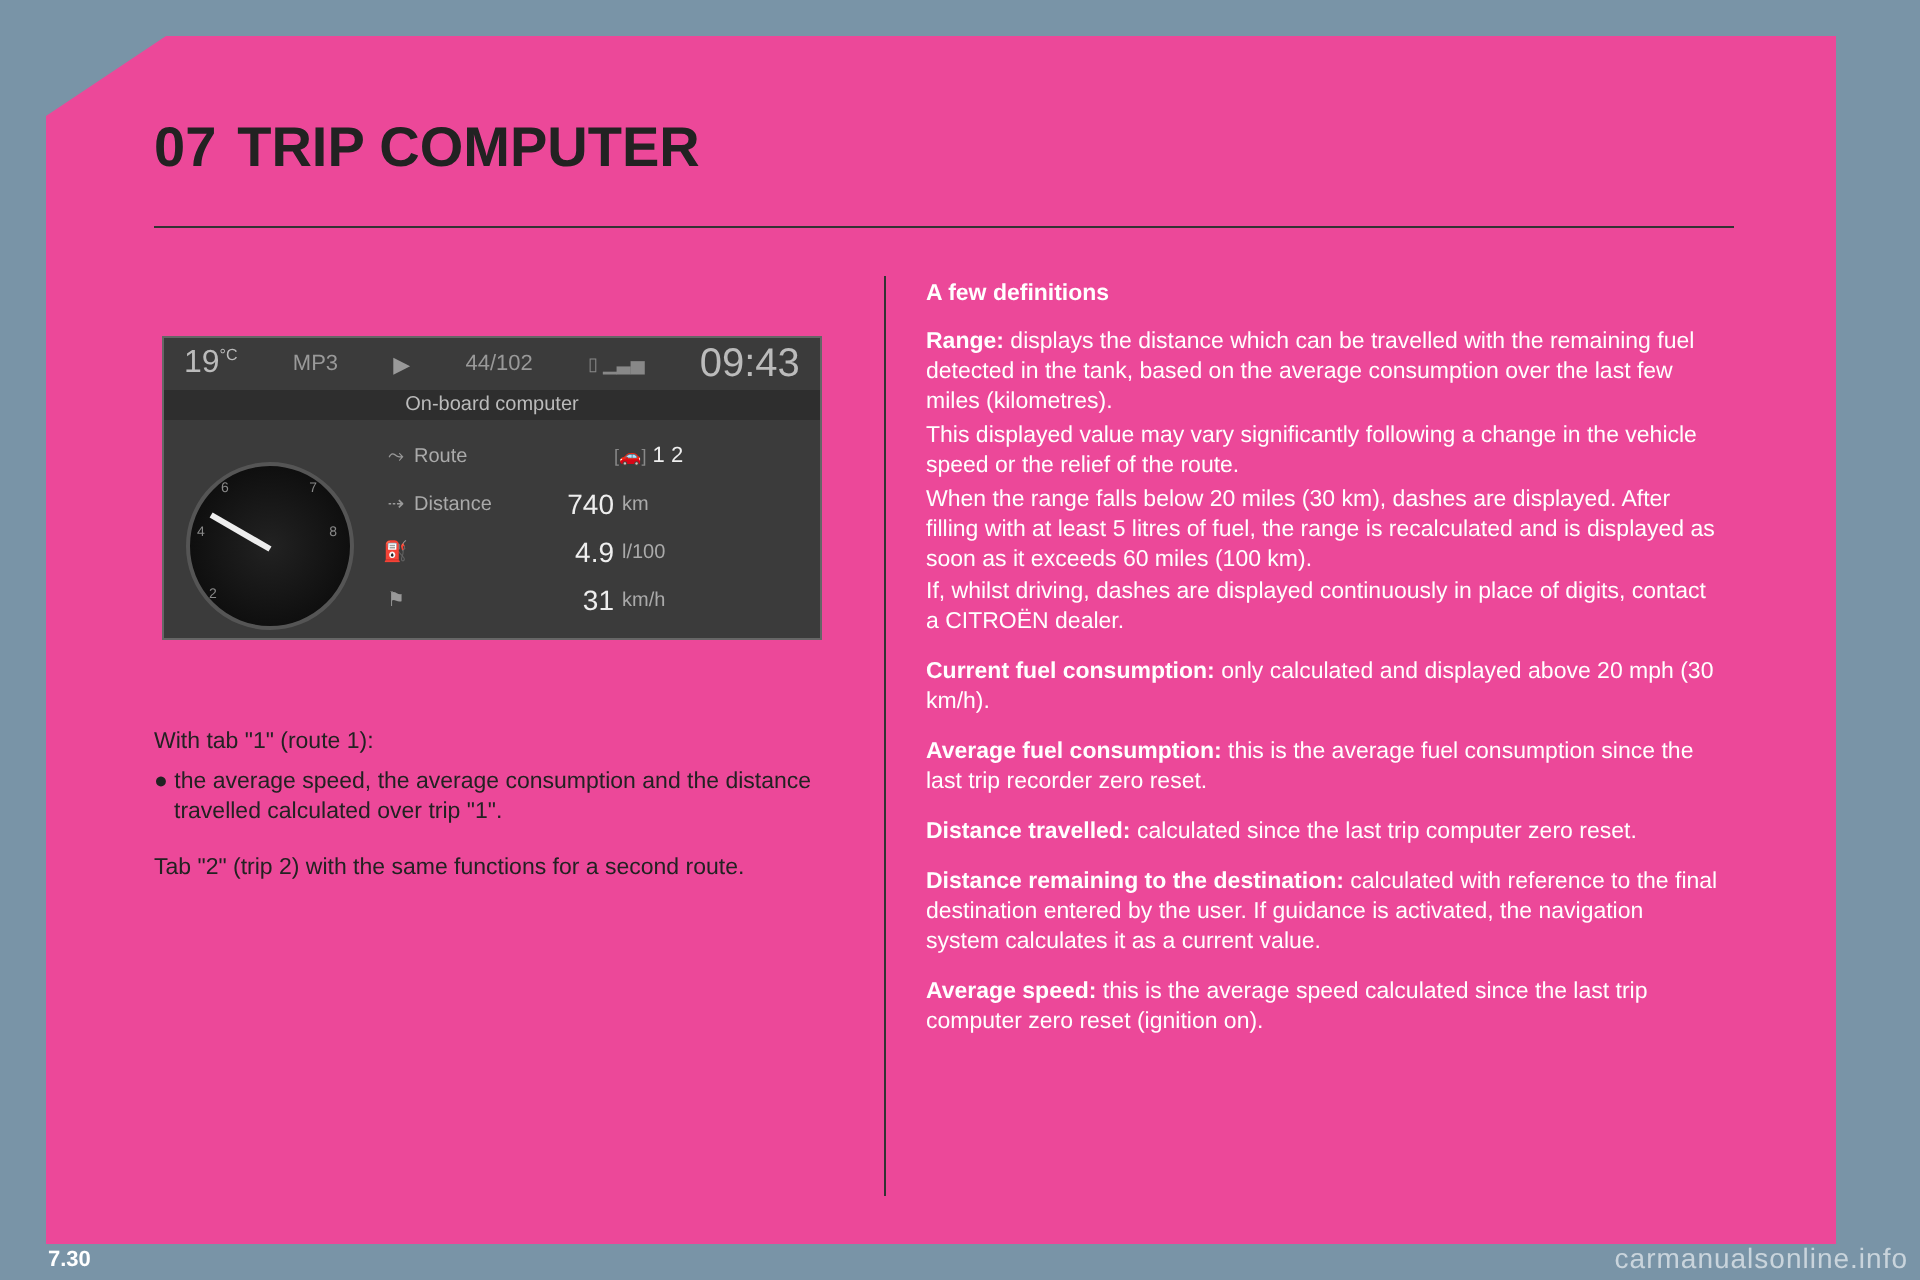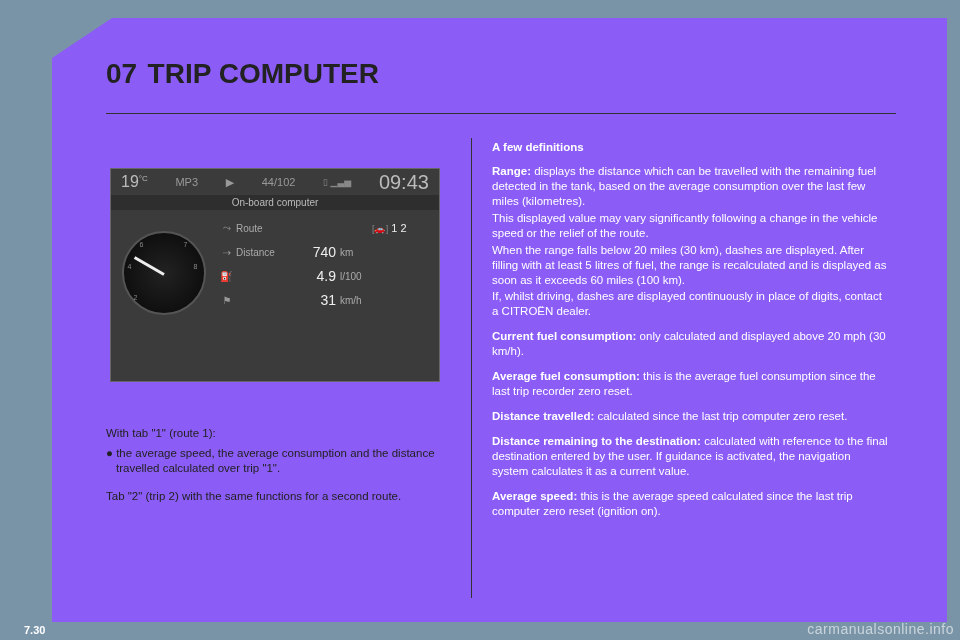--- a/index.html
+++ b/index.html
@@ -1,44 +1,44 @@
 <!DOCTYPE html>
 <html><head>
 <meta charset="utf-8">
 <style>
   * { box-sizing: border-box; margin: 0; padding: 0; }
   html, body { width: 960px; height: 640px; overflow: hidden; font-family: Arial, Helvetica, sans-serif; }
   body { background: #7994a7; position: relative; }
 
   .page {
     position: absolute;
-    left: 52px; top: 18px;
+    left: 23px; top: 18px;
     width: 895px; height: 604px;
-    background: #8b5cf6;
+    background: #ec4899;
   }
   .notch {
     position: absolute;
     left: 0; top: 0;
     width: 60px; height: 40px;
     background: #7994a7;
     clip-path: polygon(0 0, 100% 0, 0 100%);
   }
 
   .title-block { position: absolute; left: 54px; top: 40px; }
   .title-num { font-size: 28px; font-weight: bold; color: #222; display: inline-block; }
   .title-text { font-size: 28px; font-weight: bold; color: #222; display: inline-block; margin-left: 6px; }
   .rule { position: absolute; left: 54px; top: 95px; width: 790px; height: 1px; background: #333; }
 
   .content { position: absolute; left: 54px; top: 120px; width: 790px; height: 460px; display: flex; }
   .col-left { width: 365px; padding-right: 20px; }
   .col-right { width: 425px; padding-left: 20px; border-left: 1px solid #333; }
 
   
   .screenshot {
-    width: 330px; height: 214px;
+    width: 330px; height: 152px;
     background: #3b3b3b;
     border: 1px solid #666;
     margin-top: 30px;
     margin-left: 4px;
     position: relative;
     font-family: Verdana, Arial, sans-serif;
     color: #ddd;
   }
   .screenshot .topbar {
     height: 26px; background: #3b3b3b;
@@ -66,21 +66,21 @@
     transform-origin: 0 50%;
     transform: rotate(210deg);
   }
   .gauge .tick { position: absolute; font-size: 7px; color: #888; }
   .stats { flex: 1; padding: 6px 8px 0 2px; font-size: 10px; }
   .stats-row { display: flex; align-items: center; height: 24px; color: #bbb; }
   .stats-row .icon { width: 18px; text-align: center; color: #999; font-size: 10px; }
   .stats-row .label { width: 60px; color: #aaa; font-size: 10px; }
   .stats-row .val { width: 40px; text-align: right; font-size: 14px; color: #eee; font-weight: 500; }
   .stats-row .unit { width: 36px; padding-left: 4px; font-size: 10px; color: #aaa; }
-  .stats-row .tabs { font-size: 11px; color: #eee; margin-left: 36px; }
+  .stats-row .tabs { font-size: 11px; color: #eee; }
   .stats-row .tabs .car-icon { font-size: 9px; color: #888; }
 
   .left-text { margin-top: 44px; font-size: 11.5px; color: #222; line-height: 1.35; }
   .left-text p { margin-bottom: 4px; }
   .left-text .bullet { padding-left: 10px; text-indent: -10px; }
   .left-text .sep { height: 8px; }
 
   .right-text { font-size: 11.5px; color: #fff; line-height: 1.3; position: relative; }
   .right-bg { position: absolute; left: 20px; top: -8px; right: -10px; bottom: -12px; background: #7994a7; z-index: -1; }
   .col-right { position: relative; }

